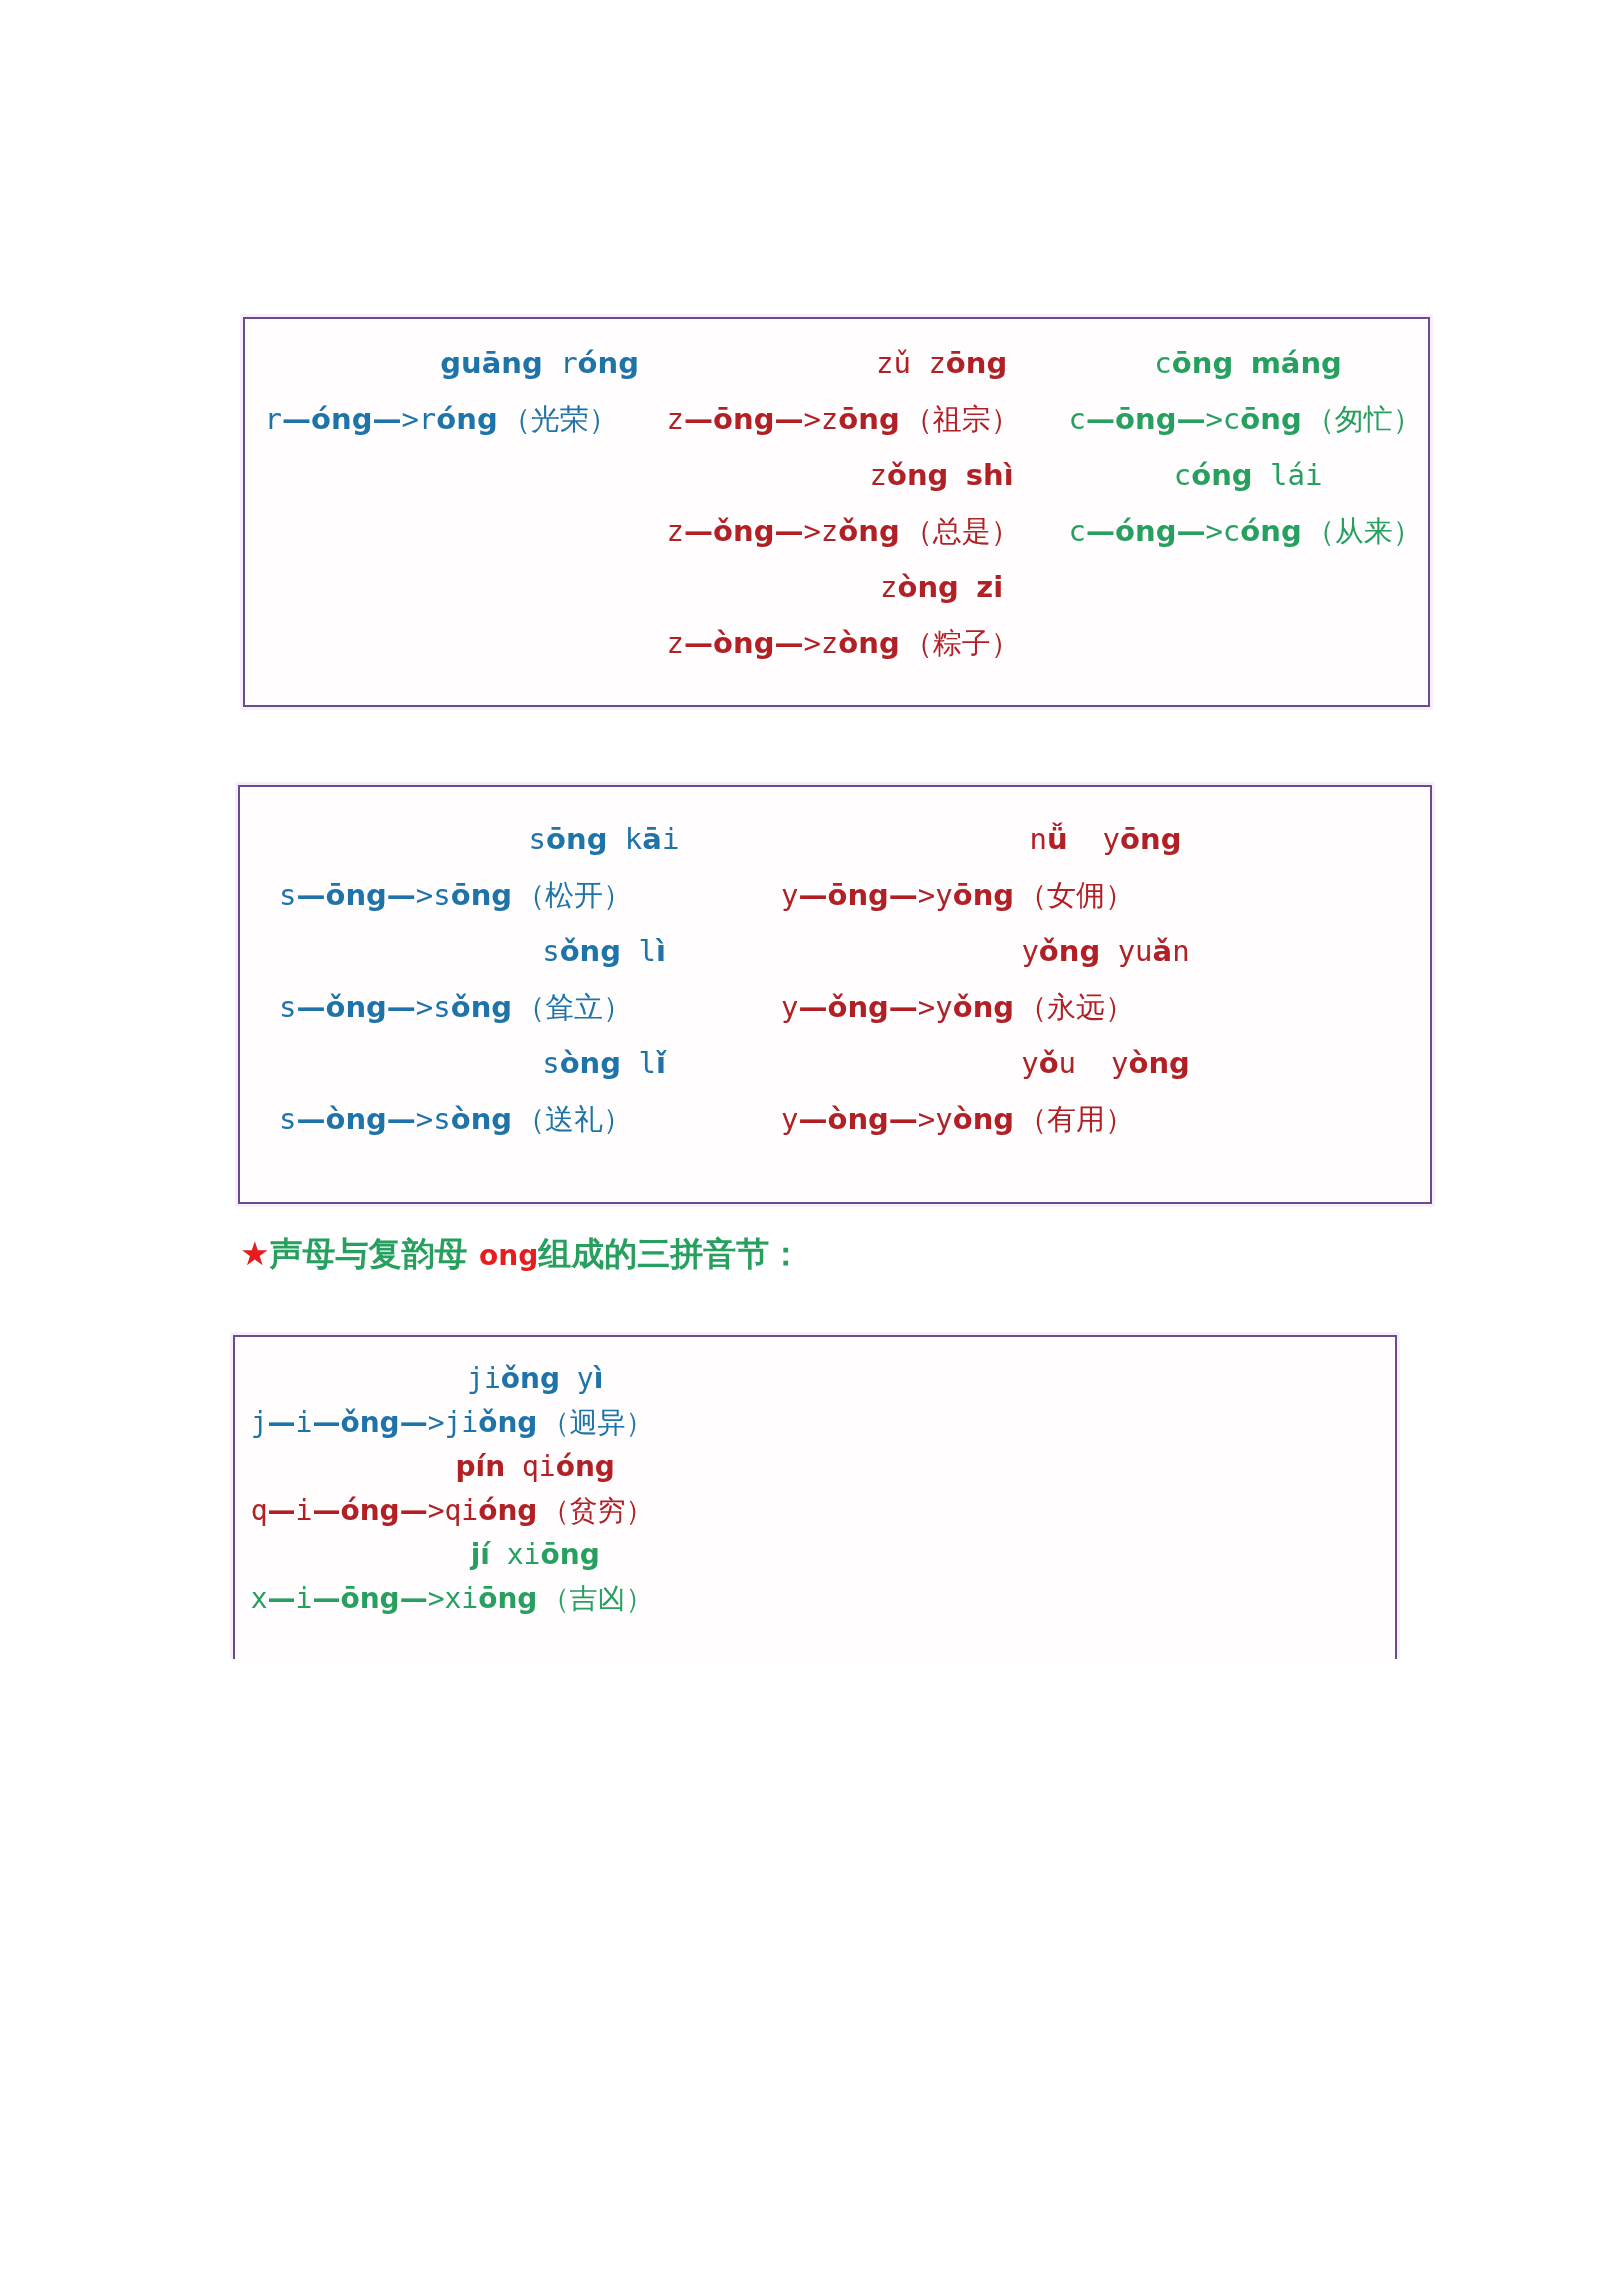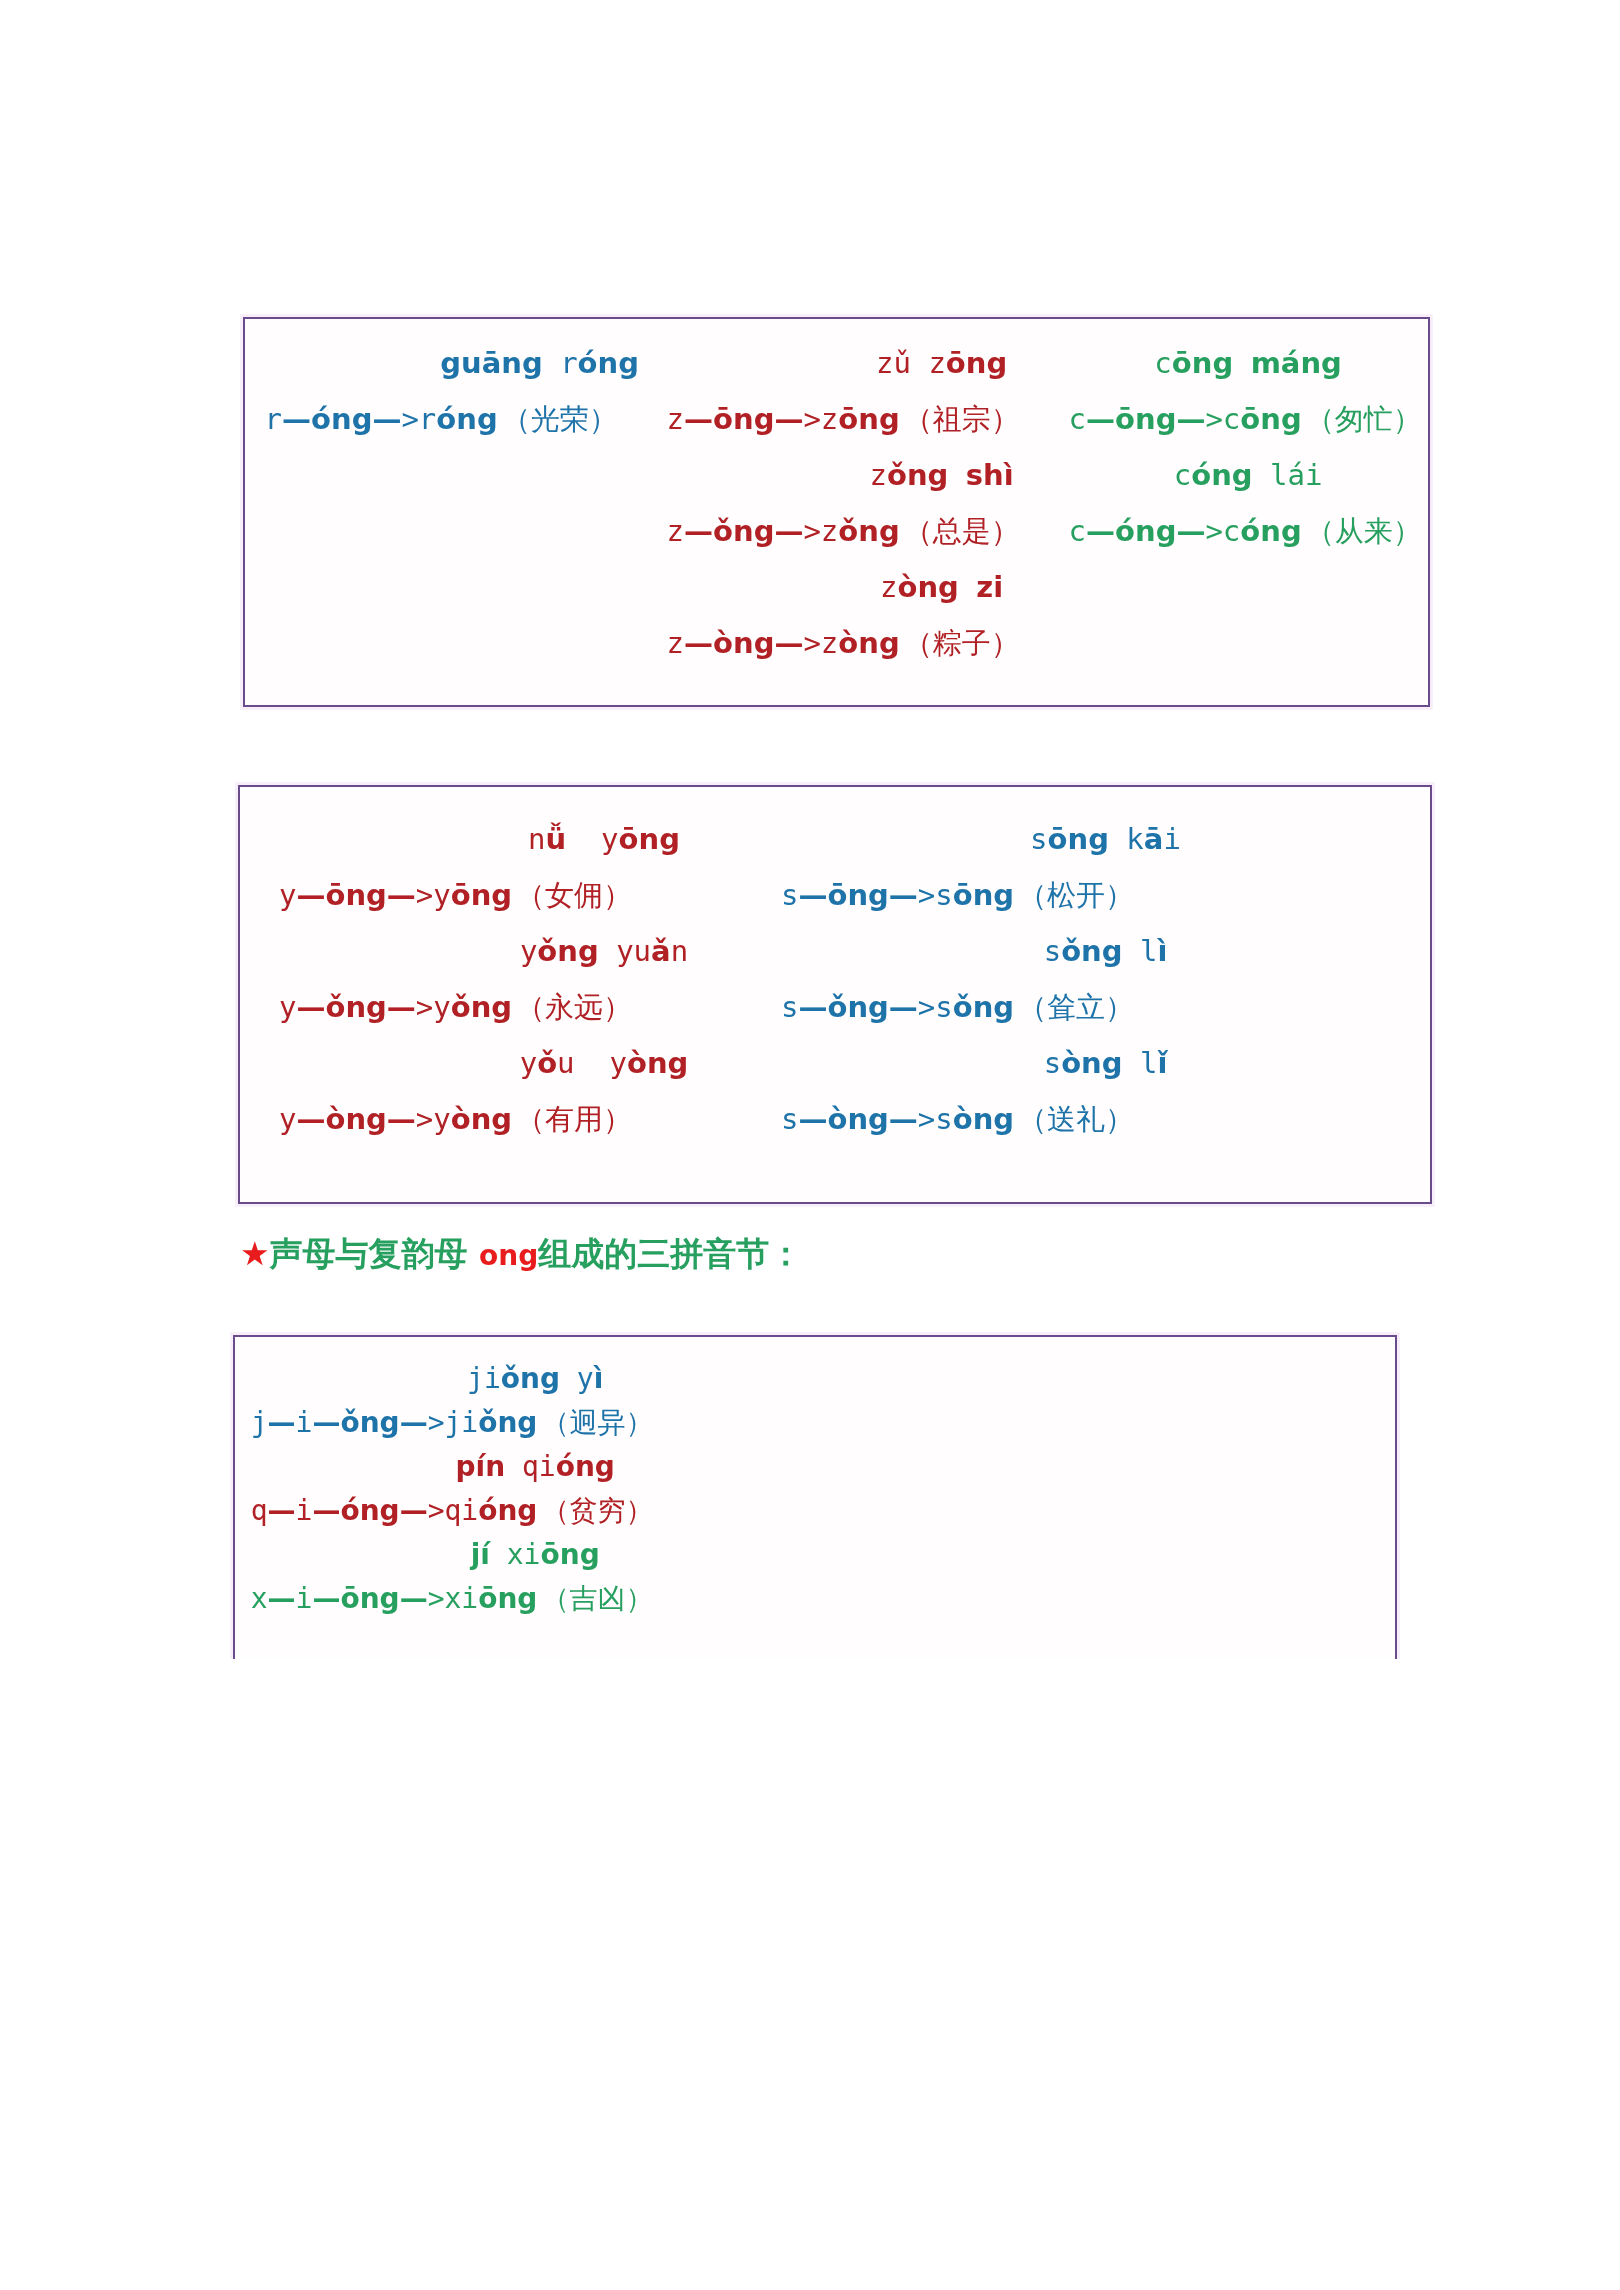--- a/index.html
+++ b/index.html
@@ -78,34 +78,34 @@
       <div class="column">
         <div class="label color-green"><span class="seg-p">c</span><span class="seg-b">ōng</span><span class="seg-p"> </span><span class="seg-b">máng</span></div>
         <div class="formula color-green"><span class="seg-p">c</span><span class="seg-b">—</span><span class="seg-b">ōng</span><span class="seg-b">—</span><span class="seg-p">&gt;</span><span class="seg-p">c</span><span class="seg-b">ōng</span><span class="seg-w">（匆忙）</span></div>
         <div class="label color-green"><span class="seg-p">c</span><span class="seg-b">óng</span><span class="seg-p"> lái</span></div>
         <div class="formula color-green"><span class="seg-p">c</span><span class="seg-b">—</span><span class="seg-b">óng</span><span class="seg-b">—</span><span class="seg-p">&gt;</span><span class="seg-p">c</span><span class="seg-b">óng</span><span class="seg-w">（从来）</span></div>
       </div>
     </div>
 
   <div class="pinyin-box box2" id="box2">
       <div class="column">
+        <div class="label color-blue"><span class="seg-p">s</span><span class="seg-b">ōng</span><span class="seg-p"> k</span><span class="seg-b">ā</span><span class="seg-p">i</span></div>
+        <div class="formula color-blue"><span class="seg-p">s</span><span class="seg-b">—</span><span class="seg-b">ōng</span><span class="seg-b">—</span><span class="seg-p">&gt;</span><span class="seg-p">s</span><span class="seg-b">ōng</span><span class="seg-w">（松开）</span></div>
+        <div class="label color-blue"><span class="seg-p">s</span><span class="seg-b">ǒng</span><span class="seg-p"> l</span><span class="seg-b">ì</span></div>
+        <div class="formula color-blue"><span class="seg-p">s</span><span class="seg-b">—</span><span class="seg-b">ǒng</span><span class="seg-b">—</span><span class="seg-p">&gt;</span><span class="seg-p">s</span><span class="seg-b">ǒng</span><span class="seg-w">（耸立）</span></div>
+        <div class="label color-blue"><span class="seg-p">s</span><span class="seg-b">òng</span><span class="seg-p"> l</span><span class="seg-b">ǐ</span></div>
+        <div class="formula color-blue"><span class="seg-p">s</span><span class="seg-b">—</span><span class="seg-b">òng</span><span class="seg-b">—</span><span class="seg-p">&gt;</span><span class="seg-p">s</span><span class="seg-b">òng</span><span class="seg-w">（送礼）</span></div>
+      </div>
+      <div class="column">
         <div class="label color-red"><span class="seg-p">n</span><span class="seg-b">ǚ</span><span class="seg-p">  y</span><span class="seg-b">ōng</span></div>
         <div class="formula color-red"><span class="seg-p">y</span><span class="seg-b">—</span><span class="seg-b">ōng</span><span class="seg-b">—</span><span class="seg-p">&gt;</span><span class="seg-p">y</span><span class="seg-b">ōng</span><span class="seg-w">（女佣）</span></div>
         <div class="label color-red"><span class="seg-p">y</span><span class="seg-b">ǒng</span><span class="seg-p"> yu</span><span class="seg-b">ǎ</span><span class="seg-p">n</span></div>
         <div class="formula color-red"><span class="seg-p">y</span><span class="seg-b">—</span><span class="seg-b">ǒng</span><span class="seg-b">—</span><span class="seg-p">&gt;</span><span class="seg-p">y</span><span class="seg-b">ǒng</span><span class="seg-w">（永远）</span></div>
         <div class="label color-red"><span class="seg-p">y</span><span class="seg-b">ǒ</span><span class="seg-p">u  y</span><span class="seg-b">òng</span></div>
         <div class="formula color-red"><span class="seg-p">y</span><span class="seg-b">—</span><span class="seg-b">òng</span><span class="seg-b">—</span><span class="seg-p">&gt;</span><span class="seg-p">y</span><span class="seg-b">òng</span><span class="seg-w">（有用）</span></div>
-      </div>
-      <div class="column">
-        <div class="label color-blue"><span class="seg-p">s</span><span class="seg-b">ōng</span><span class="seg-p"> k</span><span class="seg-b">ā</span><span class="seg-p">i</span></div>
-        <div class="formula color-blue"><span class="seg-p">s</span><span class="seg-b">—</span><span class="seg-b">ōng</span><span class="seg-b">—</span><span class="seg-p">&gt;</span><span class="seg-p">s</span><span class="seg-b">ōng</span><span class="seg-w">（松开）</span></div>
-        <div class="label color-blue"><span class="seg-p">s</span><span class="seg-b">ǒng</span><span class="seg-p"> l</span><span class="seg-b">ì</span></div>
-        <div class="formula color-blue"><span class="seg-p">s</span><span class="seg-b">—</span><span class="seg-b">ǒng</span><span class="seg-b">—</span><span class="seg-p">&gt;</span><span class="seg-p">s</span><span class="seg-b">ǒng</span><span class="seg-w">（耸立）</span></div>
-        <div class="label color-blue"><span class="seg-p">s</span><span class="seg-b">òng</span><span class="seg-p"> l</span><span class="seg-b">ǐ</span></div>
-        <div class="formula color-blue"><span class="seg-p">s</span><span class="seg-b">—</span><span class="seg-b">òng</span><span class="seg-b">—</span><span class="seg-p">&gt;</span><span class="seg-p">s</span><span class="seg-b">òng</span><span class="seg-w">（送礼）</span></div>
       </div>
     </div>
 
   <div class="heading"><span class="star">★</span><span class="h-green">声母与复韵母 </span><span class="h-ong">ong</span><span class="h-green">组成的三拼音节：</span></div>
 
   <div class="pinyin-box box3" id="box3">
       <div class="column">
         <div class="label color-blue"><span class="seg-p">ji</span><span class="seg-b">ǒng</span><span class="seg-p"> y</span><span class="seg-b">ì</span></div>
         <div class="formula color-blue"><span class="seg-p">j</span><span class="seg-b">—</span><span class="seg-p">i</span><span class="seg-b">—</span><span class="seg-b">ǒng</span><span class="seg-b">—</span><span class="seg-p">&gt;</span><span class="seg-p">ji</span><span class="seg-b">ǒng</span><span class="seg-w">（迥异）</span></div>
         <div class="label color-red"><span class="seg-b">pín</span><span class="seg-p"> q</span><span class="seg-p">i</span><span class="seg-b">óng</span></div>

